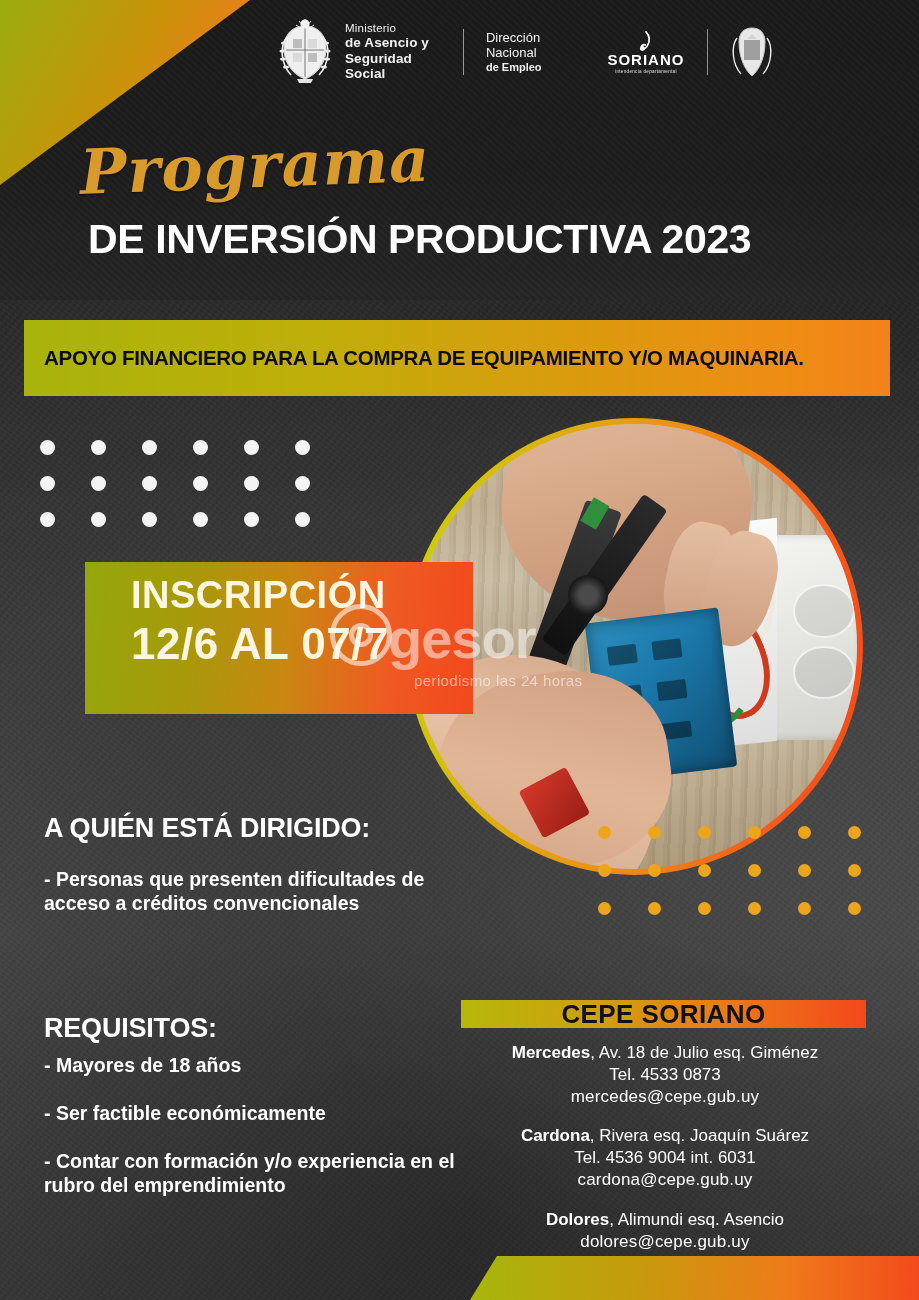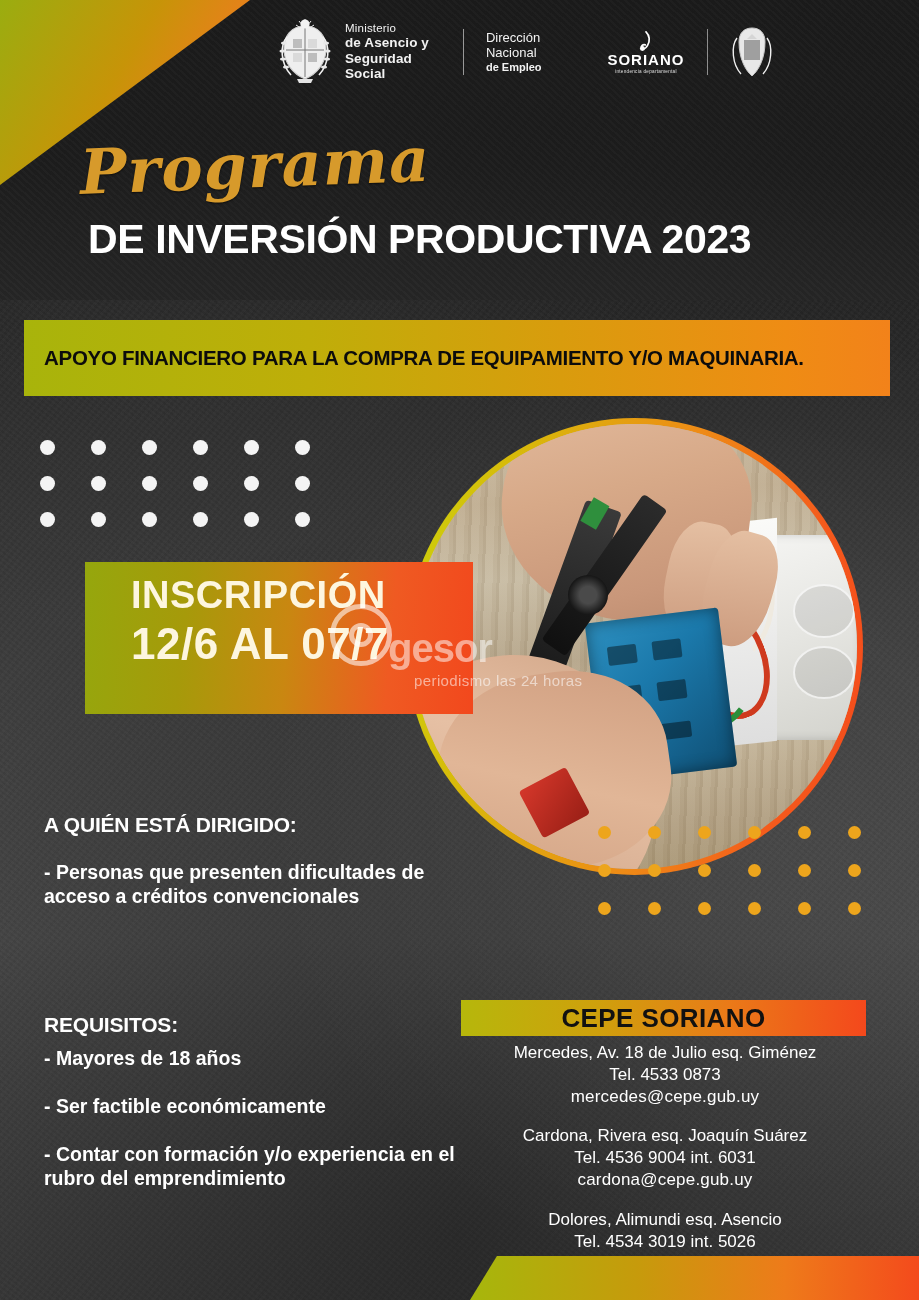--- a/index.html
+++ b/index.html
@@ -124,49 +124,49 @@
     padding:14px 0 0 46px;box-sizing:border-box;}
   .insc .i1{font-size:38px;font-weight:700;color:#fdf6df;letter-spacing:.5px;line-height:1.05;}
   .insc .i2{font-size:44px;font-weight:700;color:#fdf6df;letter-spacing:.5px;line-height:1.1;margin-top:4px;}
 
   
   .wm{left:330px;top:600px;width:330px;height:110px;pointer-events:none;}
   .wm .at{position:absolute;left:0;top:4px;width:62px;height:62px;border-radius:50%;
     border:5px solid rgba(255,255,255,.58);box-sizing:border-box;}
   .wm .at::after{content:"";position:absolute;left:14px;top:14px;width:24px;height:24px;
     border-radius:50%;border:5px solid rgba(255,255,255,.58);box-sizing:border-box;}
-  .wm .gt{position:absolute;left:58px;top:6px;font-size:40px;font-weight:700;
-    color:rgba(255,255,255,.52);letter-spacing:-1px;margin-top:20px;}
+  .wm .gt{position:absolute;left:58px;top:6px;font-size:56px;font-weight:700;
+    color:rgba(255,255,255,.52);letter-spacing:-1px;}
   .wm .sub{position:absolute;left:84px;top:72px;font-size:15px;color:rgba(255,255,255,.55);letter-spacing:.4px;}
 
   
   .dots-orange{left:598px;top:826px;width:300px;height:100px;}
   .dots-orange i{position:absolute;width:13px;height:13px;border-radius:50%;background:#eda51c;}
 
   
   .sec{position:absolute;color:#ffffff;}
-  .sec h3{margin:0;font-size:21px;font-weight:800;letter-spacing:-.2px;}
+  .sec h3{margin:0;font-size:27px;font-weight:800;letter-spacing:-.2px;}
   .sec p{margin:0;font-size:19.5px;font-weight:700;line-height:1.23;}
   .dirigido{left:44px;top:813px;width:430px;}
   .dirigido .p1{margin-top:9px;}
   .dirigido .p2{margin-top:24px;}
   .requisitos{left:44px;top:1013px;width:440px;}
   .requisitos .p1{margin-top:10px;}
   .requisitos .p2{margin-top:24px;}
   .requisitos .p3{margin-top:24px;}
 
   
-  .cepe-bar{left:461px;top:1000px;width:405px;height:36px;
+  .cepe-bar{left:461px;top:1000px;width:405px;height:28px;
     background:linear-gradient(92deg,#b6b70b 0%,#cfa00c 34%,#ea7a18 66%,#f4481c 100%);
     display:flex;align-items:center;justify-content:center;}
   .cepe-bar span{font-size:26px;font-weight:800;color:#111;letter-spacing:.4px;}
   .contacts{left:455px;top:1042px;width:420px;text-align:center;color:#fff;}
   .cblock{margin-bottom:17px;}
   .cblock .ln{font-size:17px;line-height:1.3;}
-  .cblock .ln b{font-weight:400;}
+  .cblock .ln b{font-weight:700;}
   .cblock .ln.em{letter-spacing:.2px;}
 
   
   .btm{left:470px;top:1256px;width:449px;height:44px;
     background:linear-gradient(92deg,#a6b70c 0%,#c79a0c 38%,#ee7b1a 70%,#f44a1c 100%);
     clip-path:polygon(6% 0,100% 0,100% 100%,0 100%);}
 </style>
 </head>
 <body>
 
@@ -353,19 +353,18 @@
         <div class="ln">Tel. 4533 0873</div>
         <div class="ln em">mercedes@cepe.gub.uy</div>
       </div>
       <div class="cblock">
         <div class="ln"><b>Cardona</b>, Rivera esq. Joaquín Suárez</div>
         <div class="ln">Tel. 4536 9004 int. 6031</div>
         <div class="ln em">cardona@cepe.gub.uy</div>
       </div>
       <div class="cblock">
         <div class="ln"><b>Dolores</b>, Alimundi esq. Asencio</div>
-        <div class="ln">Tel. 4534 3019 int. 5026</div>
         <div class="ln em">dolores@cepe.gub.uy</div>
       </div>
     </div>
 
   <div class="layer btm"></div>
 </div>
 
 </body></html>

